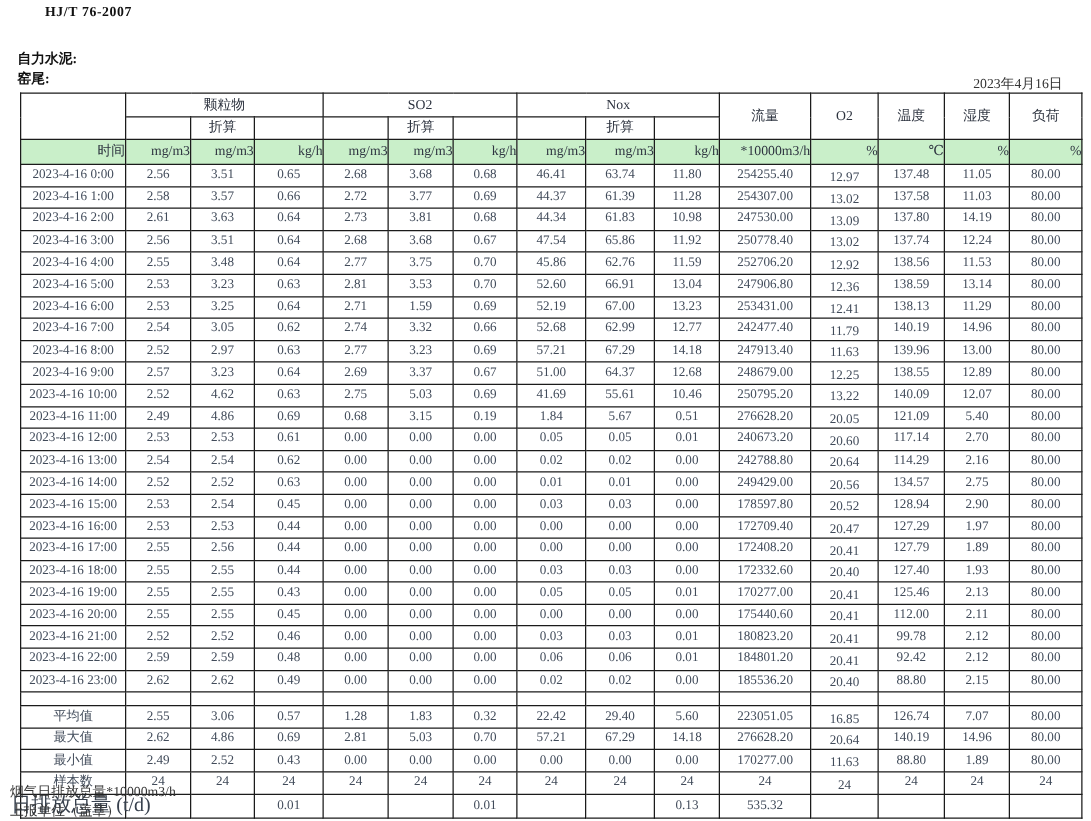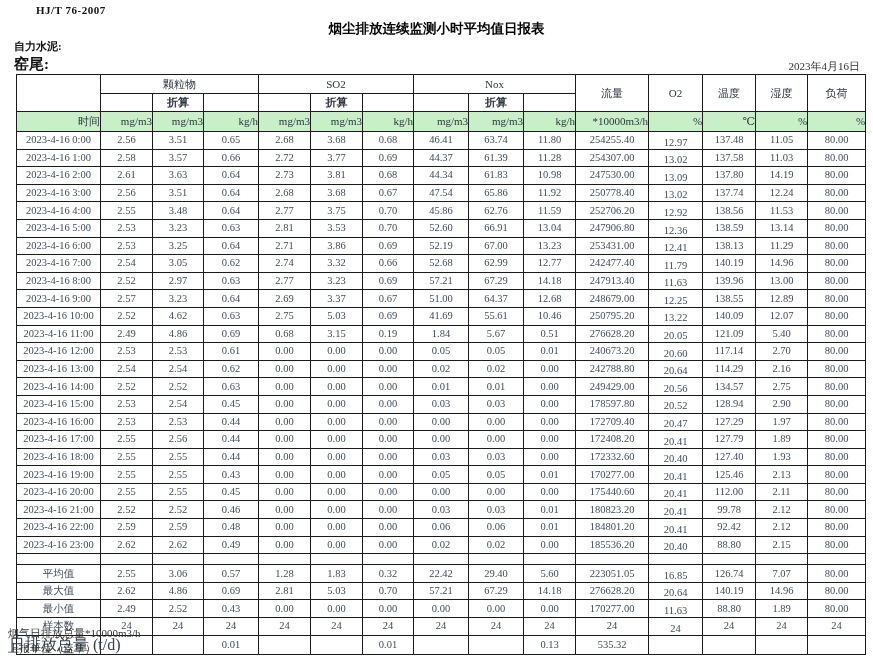--- a/index.html
+++ b/index.html
@@ -14,42 +14,42 @@
   .std-code{
     position:absolute;left:36px;top:4px;
     font-size:11px;font-weight:bold;color:#111;
     letter-spacing:0.5px;
   }
   .doc-title{
     position:absolute;left:0;top:20px;width:100%;
     text-align:center;font-size:13.5px;font-weight:bold;color:#000;
   }
   .company{position:absolute;left:14px;top:39px;font-size:11px;font-weight:bold;color:#111;text-align:right;}
-  .site{position:absolute;left:14px;top:55px;font-size:15px;font-weight:bold;color:#111;}
-  .report-date{position:absolute;right:13px;top:59px;font-size:11px;color:#333;}
+  .site{position:absolute;left:14px;top:55px;font-size:11px;font-weight:bold;color:#111;}
+  .report-date{position:absolute;right:23px;top:59px;font-size:11px;color:#333;}
 
   table.report{
     position:absolute;left:16px;top:74px;
     border-collapse:collapse;table-layout:fixed;
     width:849px;
   }
   table.report th, table.report td{
     border:1px solid #1b1b1b;
     padding:0;margin:0;
     text-align:center;
     font-weight:normal;
     font-size:10.5px;
     line-height:1.15;
     color:#414b5a;
     overflow:visible;
     white-space:nowrap;
   }
   table.report thead th{font-size:11px;color:#2e3440;}
   tr.hdr-a th{height:18px;}
-  tr.hdr-b th{height:17px;font-weight:bold;}
+  tr.hdr-b th{height:17px;}
   tr.hdr-units th{height:19px;color:#4c5747;}
   tr.hdr-units th{background:var(--hdr-fill,#c9efc9);text-align:right;}
   tr.data-row td{height:16.6px;}
   tr.spacer-row td{height:10px;}
   tr.summary-row td{height:16.6px;}
   tr.total-row td{height:16.6px;}
   td.o2-cell{vertical-align:bottom;padding-bottom:1px;}
   td.time-cell{font-size:10.5px;}
   td.summary-label{font-size:11px;color:#37404d;}
   td.total-label{text-align:left;}
@@ -60,21 +60,20 @@
   }
   .footer-note1{position:absolute;left:8px;top:626px;font-size:11px;color:#333;}
   .footer-note2{position:absolute;left:8px;top:641px;font-size:11px;color:#333;}
   .footer-note3{position:absolute;left:170px;top:641px;font-size:11px;color:#333;margin-top:19px;}
 </style>
 </head>
 <body>
 
 <div id="page" style="--hdr-fill: #c9efc9;">
   <div class="std-code">HJ/T 76-2007</div>
-  <div class="doc-title">烟尘排放连续监测小时平均值日报表</div>
   <div class="company">自力水泥:</div>
   <div class="site">窑尾:</div>
   <div class="report-date">2023年4月16日</div>
 
   <table class="report">
     <colgroup>
         <col style="width: 84px;">
         <col style="width: 52px;">
         <col style="width: 51px;">
         <col style="width: 55px;">
@@ -233,21 +232,21 @@
           <td>138.59</td>
           <td>13.14</td>
           <td>80.00</td>
         </tr>
         <tr class="data-row">
           <td class="time-cell">2023-4-16 6:00</td>
           <td>2.53</td>
           <td>3.25</td>
           <td>0.64</td>
           <td>2.71</td>
-          <td>3.86</td>
+          <td>1.59</td>
           <td>0.69</td>
           <td>52.19</td>
           <td>67.00</td>
           <td>13.23</td>
           <td>253431.00</td>
           <td class="o2-cell">12.41</td>
           <td>138.13</td>
           <td>11.29</td>
           <td>80.00</td>
         </tr>

